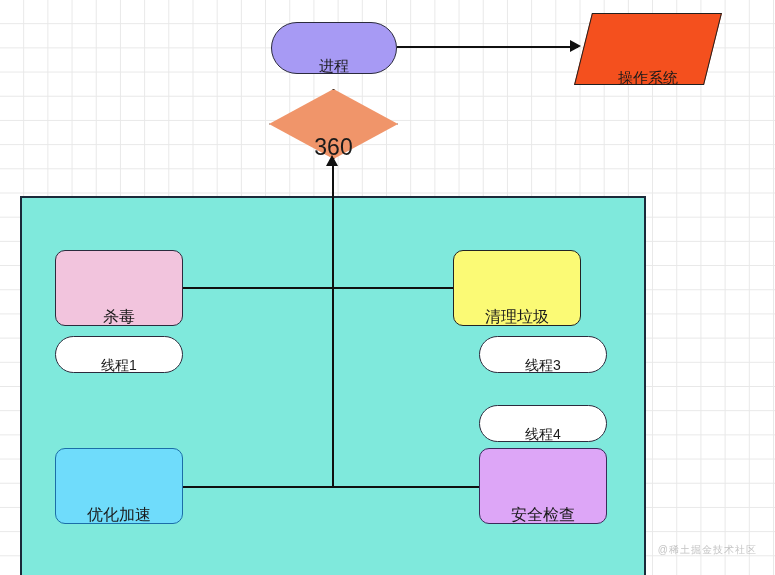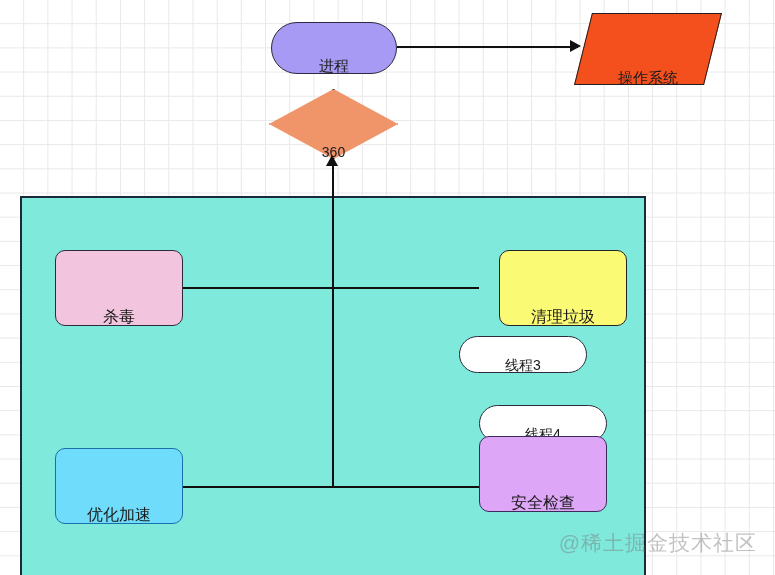--- a/index.html
+++ b/index.html
@@ -93,51 +93,51 @@
   #node-360 .diamond-body {
     position: absolute;
     inset: 0;
     background: #f0956a;
     border: 1.5px solid #3b2a20;
     clip-path: polygon(50% 0%, 100% 50%, 50% 100%, 0% 50%);
   }
   #node-360 .diamond-label {
     position: relative;
     z-index: 2;
-    font-size: 14px;
+    font-size: 23px;
     color: #1a1a1a;
   }
 
   
   .task-box {
     width: 128px;
     height: 76px;
     border-radius: 10px;
     border: 1.5px solid #2b2b3d;
     font-size: 16px;
     z-index: 4;
   }
   #node-antivirus { left: 55px; top: 250px; background: #f2c4dd; }
-  #node-cleanup   { left: 499px; top: 250px; background: #fbfa75; border-color: #232323; }
+  #node-cleanup   { left: 453px; top: 250px; background: #fbfa75; border-color: #232323; }
   #node-optimize  { left: 55px; top: 448px; background: #6fdcfb; border-color: #1b6ea8; }
-  #node-security  { left: 479px; top: 436px; background: #dda6f7; border-color: #3a2a5a; }
+  #node-security  { left: 479px; top: 448px; background: #dda6f7; border-color: #3a2a5a; }
 
   
   .thread-pill {
     width: 128px;
     height: 37px;
     border-radius: 19px;
     background: #ffffff;
     border: 1.5px solid #2b2b3d;
     font-size: 14px;
     z-index: 4;
   }
   #node-thread1 { left: 55px;  top: 336px; }
   #node-thread2 { left: 55px;  top: 392px; }
-  #node-thread3 { left: 459px; top: 336px; }
+  #node-thread3 { left: 479px; top: 336px; }
   #node-thread4 { left: 479px; top: 405px; }
 
   
   .connector {
     position: absolute;
     background: #101010;
     z-index: 3;
   }
   .h-line { height: 1.5px; }
   .v-line { width: 1.5px; }
@@ -167,21 +167,21 @@
     border-left: 6px solid transparent;
     border-right: 6px solid transparent;
     border-bottom: 11px solid #101010;
   }
 
   
   #watermark {
     position: absolute;
     right: 18px;
     bottom: 18px;
-    font-size: 21px;
+    font-size: 10px;
     color: rgba(120, 120, 120, 0.45);
     z-index: 9;
     letter-spacing: 1px;
     user-select: none;
     white-space: nowrap;
   }
 </style>
 </head>
 <body>
 
@@ -207,20 +207,23 @@
   </div>
 
   <div class="shape" id="node-360">
     <span class="diamond-body"></span>
     <span class="diamond-label">360</span>
   </div>
 
   <div class="shape task-box" id="node-antivirus">
     <span>杀毒</span>
   </div>
+  <div class="shape thread-pill" id="node-thread1">
+    <span>线程1</span>
+  </div>
   <div class="shape task-box" id="node-optimize">
     <span>优化加速</span>
   </div>
 
   <div class="shape task-box" id="node-cleanup">
     <span>清理垃圾</span>
   </div>
   <div class="shape thread-pill" id="node-thread3">
     <span>线程3</span>
   </div>

